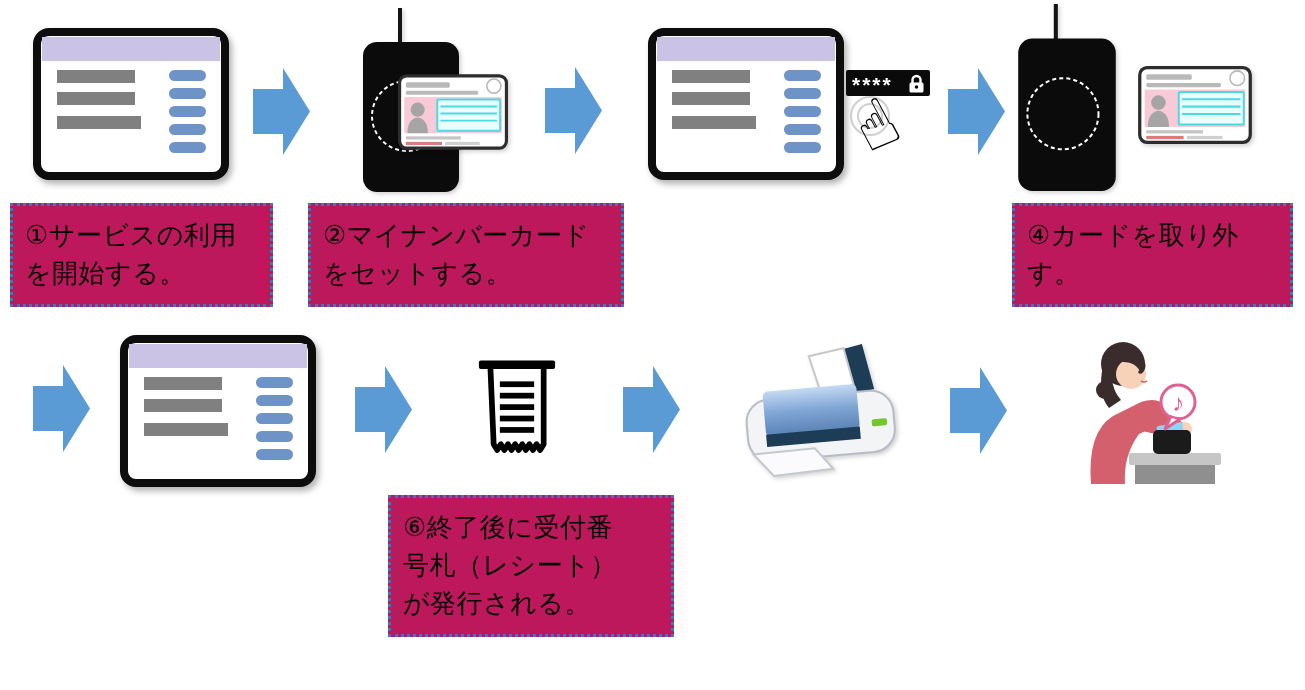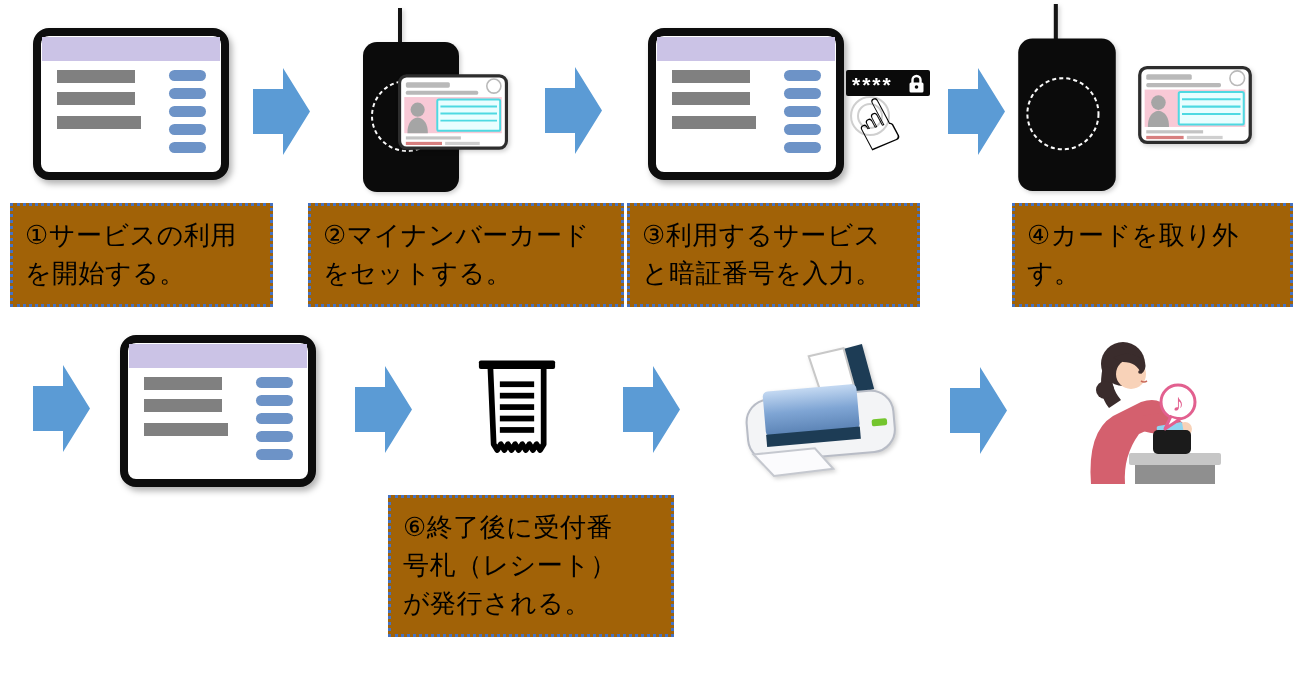--- a/index.html
+++ b/index.html
@@ -3,21 +3,21 @@
 <meta charset="utf-8">
 <style>
   html,body{margin:0;padding:0;background:#fff;}
   body{font-family:"Liberation Sans","DejaVu Sans",sans-serif;}
   .canvas{position:relative;width:1305px;height:690px;background:#fff;overflow:hidden;}
   .abs{position:absolute;}
   .step-box{
     position:absolute;
     box-sizing:border-box;
     border:3px dotted var(--box-border);
-    background:#a16207;
+    background:#be185d;
     color:var(--text);
     font-size:26px;
     line-height:38px;
     padding:10px 12px;
     white-space:pre-line;
     letter-spacing:0.5px;
   }
   .shadowed{filter:drop-shadow(3px 4px 3px rgba(0,0,0,.30));}
   .soft{filter:drop-shadow(2px 2px 2px rgba(0,0,0,.18));}
   .arrow-svg{position:absolute;width:57px;height:87px;}
@@ -127,22 +127,20 @@
       <use href="#sym-reader"></use>
     </svg>
   <svg class="abs soft" style="left:1138px;top:66px;width:114px;height:78px">
       <use href="#sym-card"></use>
     </svg>
 
   <div class="step-box" style="left:10px;top:203px;width:263px;height:104px">①サービスの利用
 を開始する。</div>
   <div class="step-box" style="left:308px;top:203px;width:316px;height:104px">②マイナンバーカード
 をセットする。</div>
-  <div class="step-box" style="left:627px;top:203px;width:293px;height:104px">③利用するサービス
-と暗証番号を入力。</div>
   <div class="step-box" style="left:1012px;top:203px;width:281px;height:104px">④カードを取り外
 す。</div>
 
   <svg class="arrow-svg" style="left:33px;top:365px">
       <use href="#sym-arrow"></use>
     </svg>
 
   <svg class="abs shadowed" style="left:120px;top:335px;width:196px;height:152px">
       <use href="#sym-tablet"></use>
     </svg>

